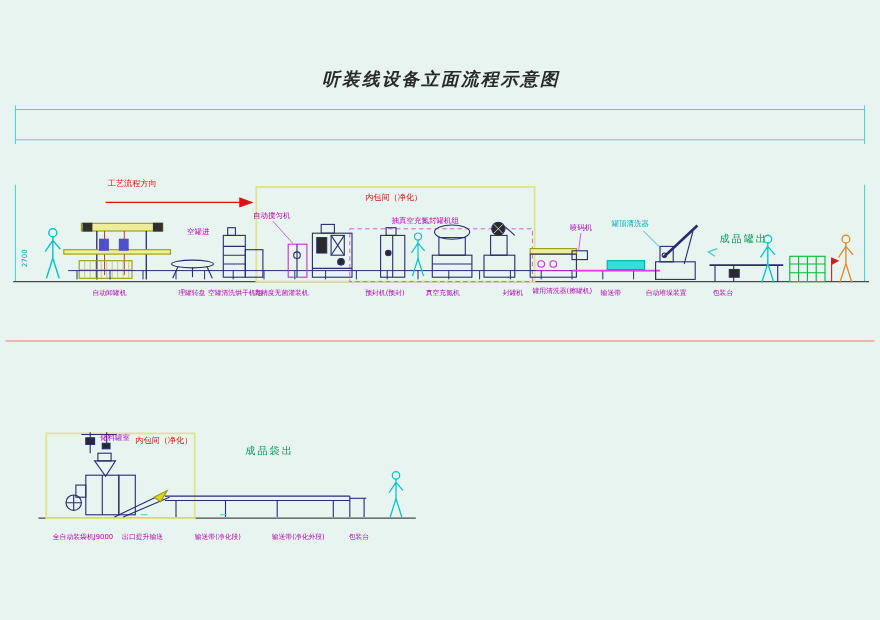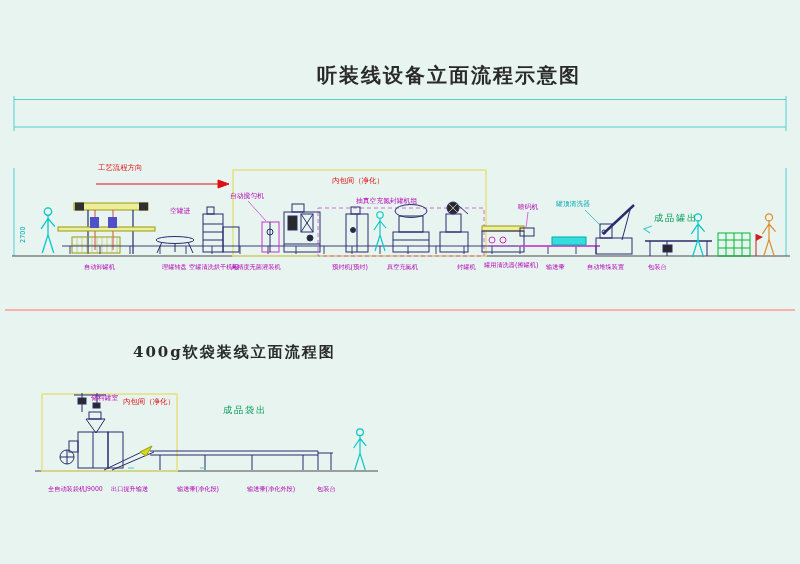--- a/index.html
+++ b/index.html
@@ -206,22 +206,21 @@
   </g>
 
   <g stroke="#3fcfcf">
     <line x1="128" y1="468" x2="134" y2="468"></line>
     <line x1="200" y1="468" x2="206" y2="468"></line>
   </g>
 
   <use href="#person" transform="translate(360,470) scale(1.05)" stroke="#00c6c6"></use>
 </svg>
 
-<div class="title" style="left:317px;top:62px;font-size:20px;">听装线设备立面流程示意图</div>
-<div class="title" style="left:133px;top:343px;font-size:15px;">400g软袋装线立面流程图</div>
+<div class="title" style="left:293px;top:62px;font-size:16px;font-style:italic;">听装线设备立面流程示意图</div>
 
 <div class="lbl rd" style="left:98px;top:164px;">工艺流程方向</div>
 <div class="lbl rd" style="left:332px;top:177px;">内包间（净化）</div>
 <div class="lbl dim" style="left:20px;top:243px;">2700</div>
 <div class="lbl m2" style="left:170px;top:208px;">空罐进</div>
 <div class="lbl m2" style="left:230px;top:193px;">自动搅匀机</div>
 <div class="lbl m2" style="left:356px;top:198px;">抽真空充氮封罐机组</div>
 <div class="lbl m2" style="left:518px;top:204px;">喷码机</div>
 <div class="lbl cy" style="left:556px;top:201px;">罐顶清洗器</div>
 <div class="lbl gr" style="left:654px;top:214px;">成品罐出</div>

